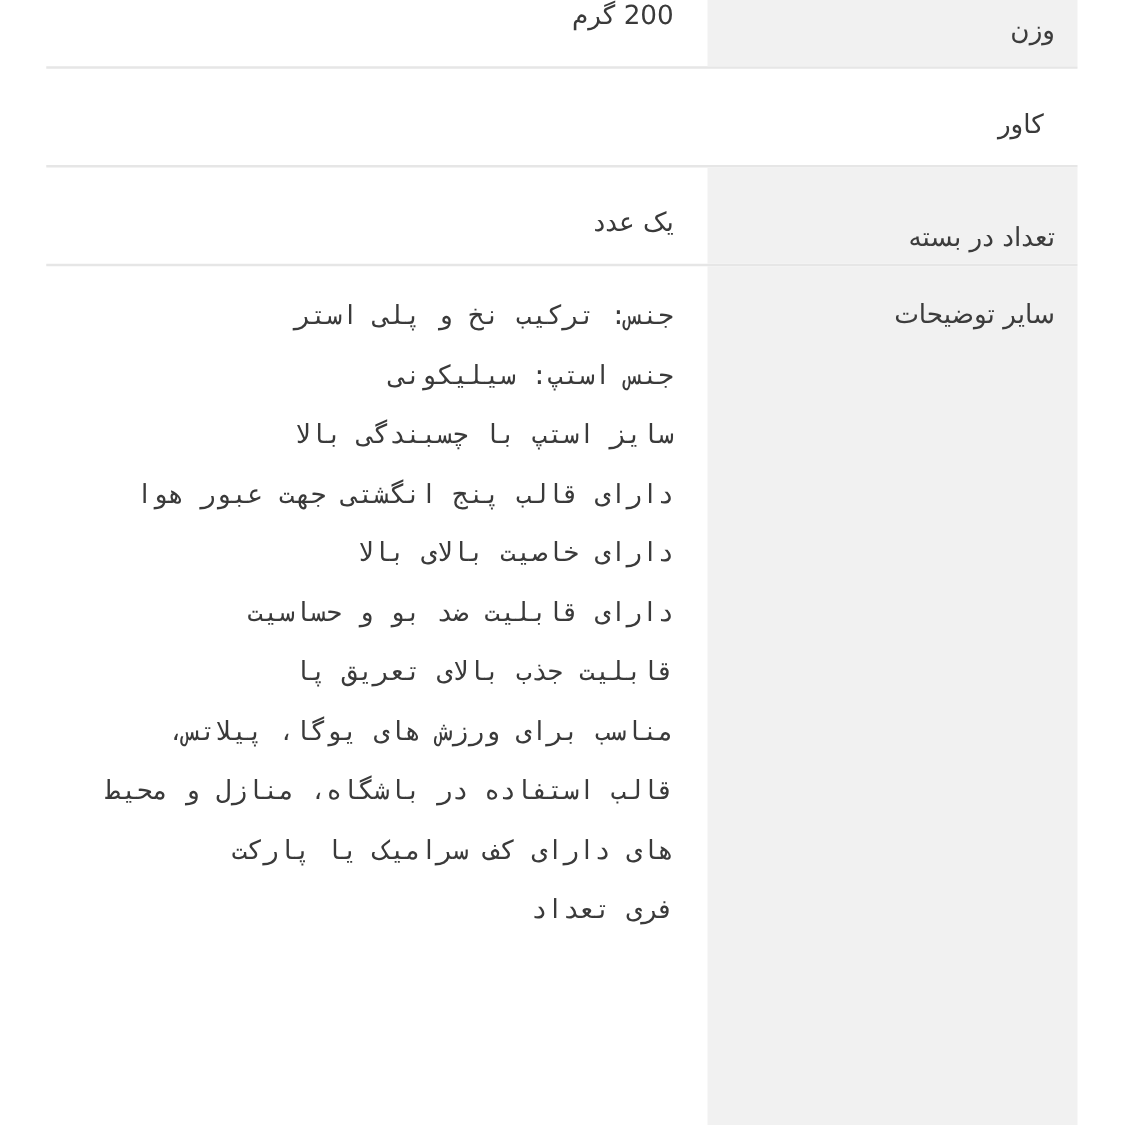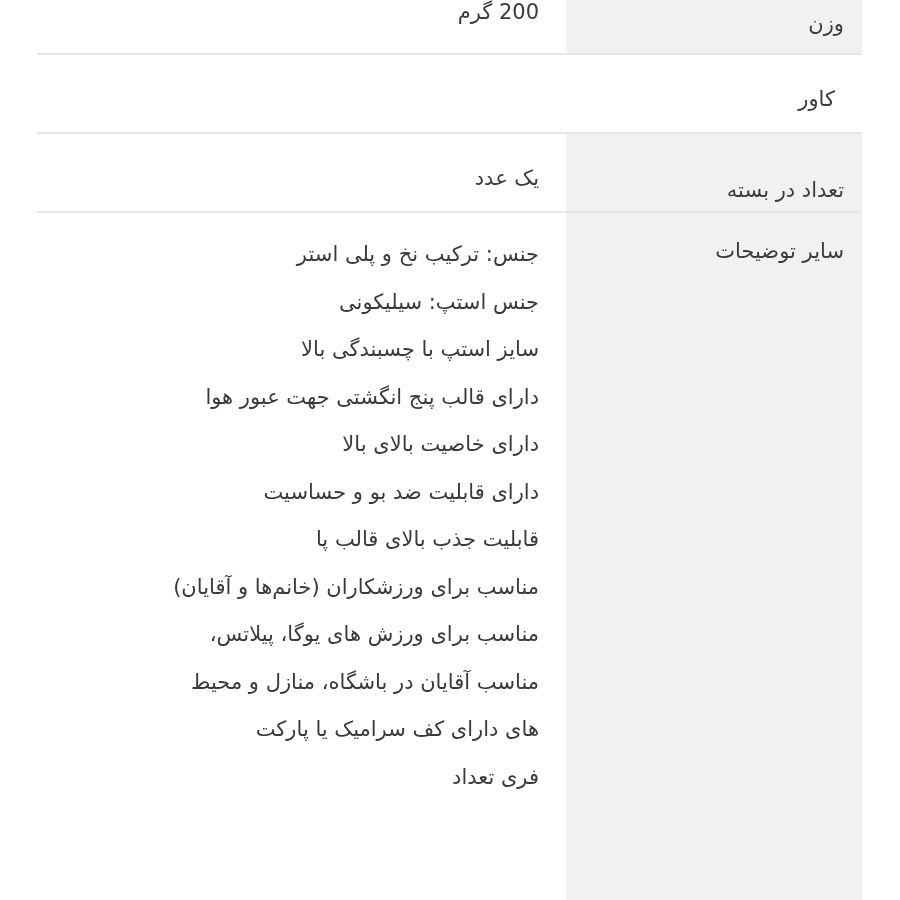--- a/index.html
+++ b/index.html
@@ -64,20 +64,21 @@
       padding-bottom: 20px;
     }
     .row.multi .value {
       padding-top: 18px;
       padding-bottom: 10px;
     }
     .desc-line {
       display: block;
       line-height: 47.5px;
       white-space: nowrap;
+      font-family: Liberation Mono, monospace;
     }
     .row.multi .label {
       min-height: 690px;
     }
   </style>
 </head>
 <body>
 
 <div class="spec-table">
 
@@ -97,22 +98,21 @@
 
   <div class="row multi">
     <div class="label">سایر توضیحات</div>
     <div class="value">
       <span class="desc-line">جنس: ترکیب نخ و پلی استر</span>
       <span class="desc-line">جنس استپ: سیلیکونی</span>
       <span class="desc-line">سایز استپ با چسبندگی بالا</span>
       <span class="desc-line">دارای قالب پنج انگشتی جهت عبور هوا</span>
       <span class="desc-line">دارای خاصیت بالای بالا</span>
       <span class="desc-line">دارای قابلیت ضد بو و حساسیت</span>
-      <span class="desc-line">قابلیت جذب بالای قالب پا</span>
-      <span class="desc-line">مناسب برای ورزشکاران (خانم‌ها و آقایان)</span>
+      <span class="desc-line">قابلیت جذب بالای تعریق پا</span>
       <span class="desc-line">مناسب برای ورزش های یوگا، پیلاتس،</span>
-      <span class="desc-line">مناسب آقایان در باشگاه، منازل و محیط</span>
+      <span class="desc-line">قالب استفاده در باشگاه، منازل و محیط</span>
       <span class="desc-line">های دارای کف سرامیک یا پارکت</span>
       <span class="desc-line">فری تعداد</span>
     </div>
   </div>
 
 </div>
 
 </body></html>

